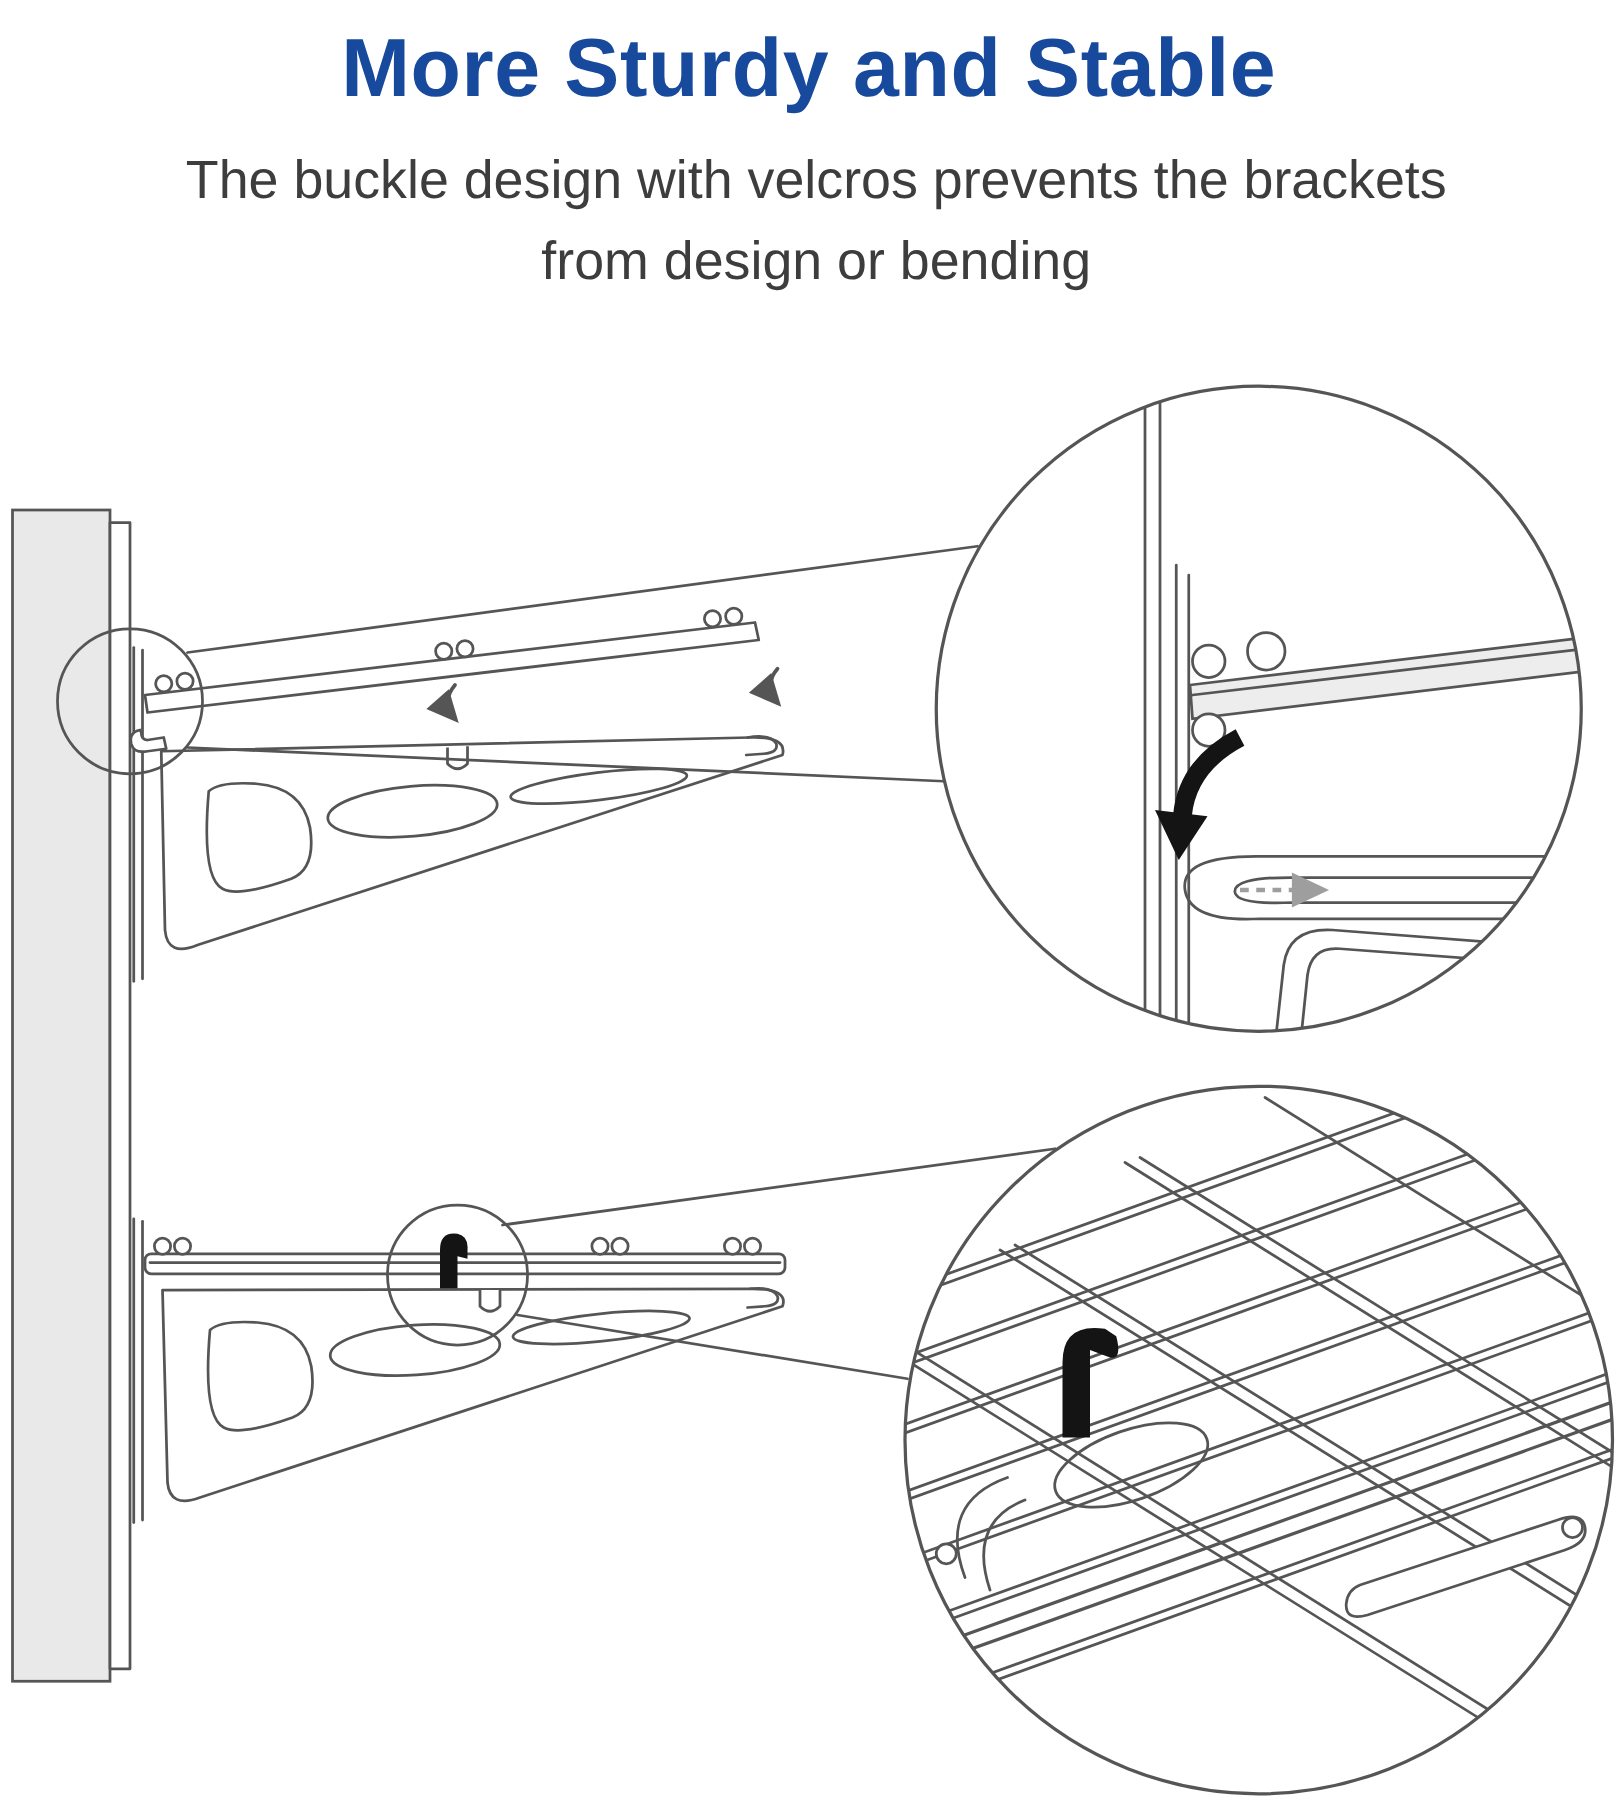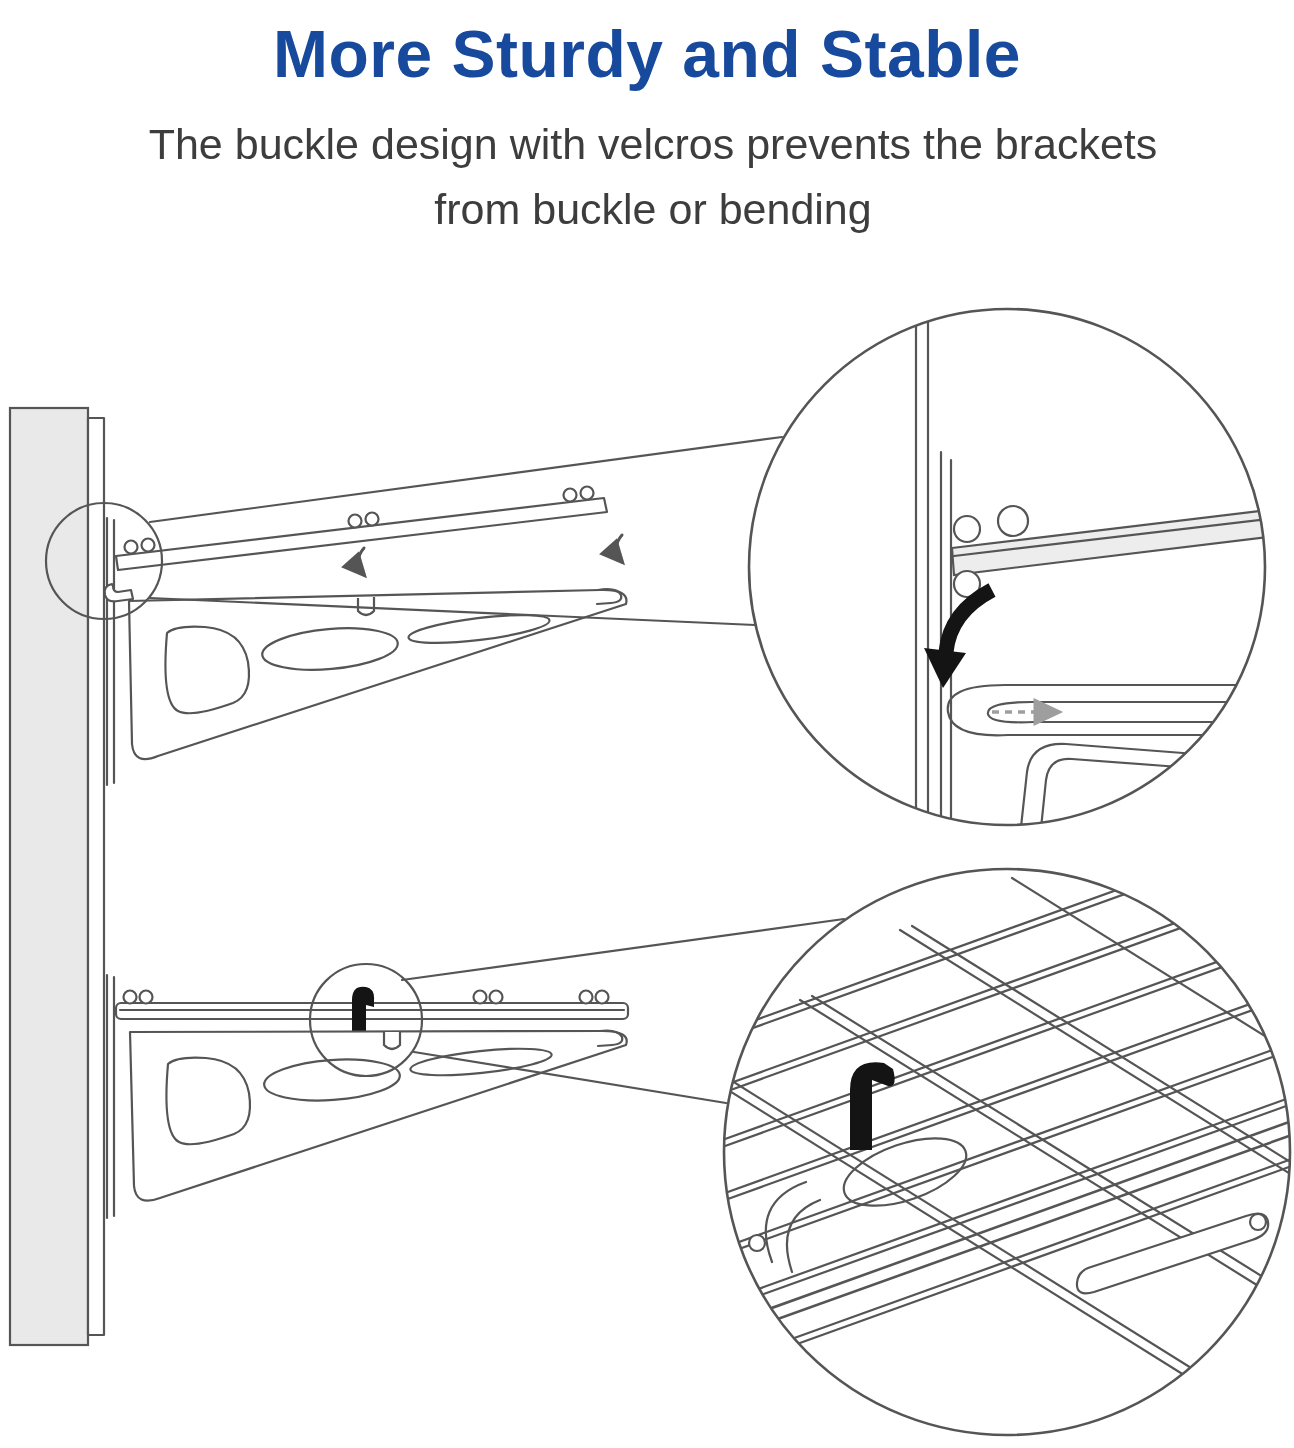--- a/index.html
+++ b/index.html
@@ -32,21 +32,21 @@
   .cw {fill:#ffffff;stroke:none;}
 </style>
 </head>
 <body>
 
 <div class="page">
 
   <div class="header">
     <div class="title">More Sturdy and Stable</div>
     <div class="sub">The buckle design with velcros prevents the brackets</div>
-    <div class="sub">from buckle or bending</div>
+    <div class="sub">from design or bending</div>
   </div>
 
   <svg width="1294" height="1448" viewBox="0 0 1294 1448">
     <defs>
       <marker id="ahd" markerWidth="10" markerHeight="10" refX="7.5" refY="5" orient="auto">
         <path class="mkd" d="M0.5,1 L9,5 L0.5,9 Z"></path>
       </marker>
       <marker id="ahg" markerWidth="10" markerHeight="10" refX="7.5" refY="5" orient="auto">
         <path class="mkg" d="M0.5,1 L9,5 L0.5,9 Z"></path>
       </marker>

